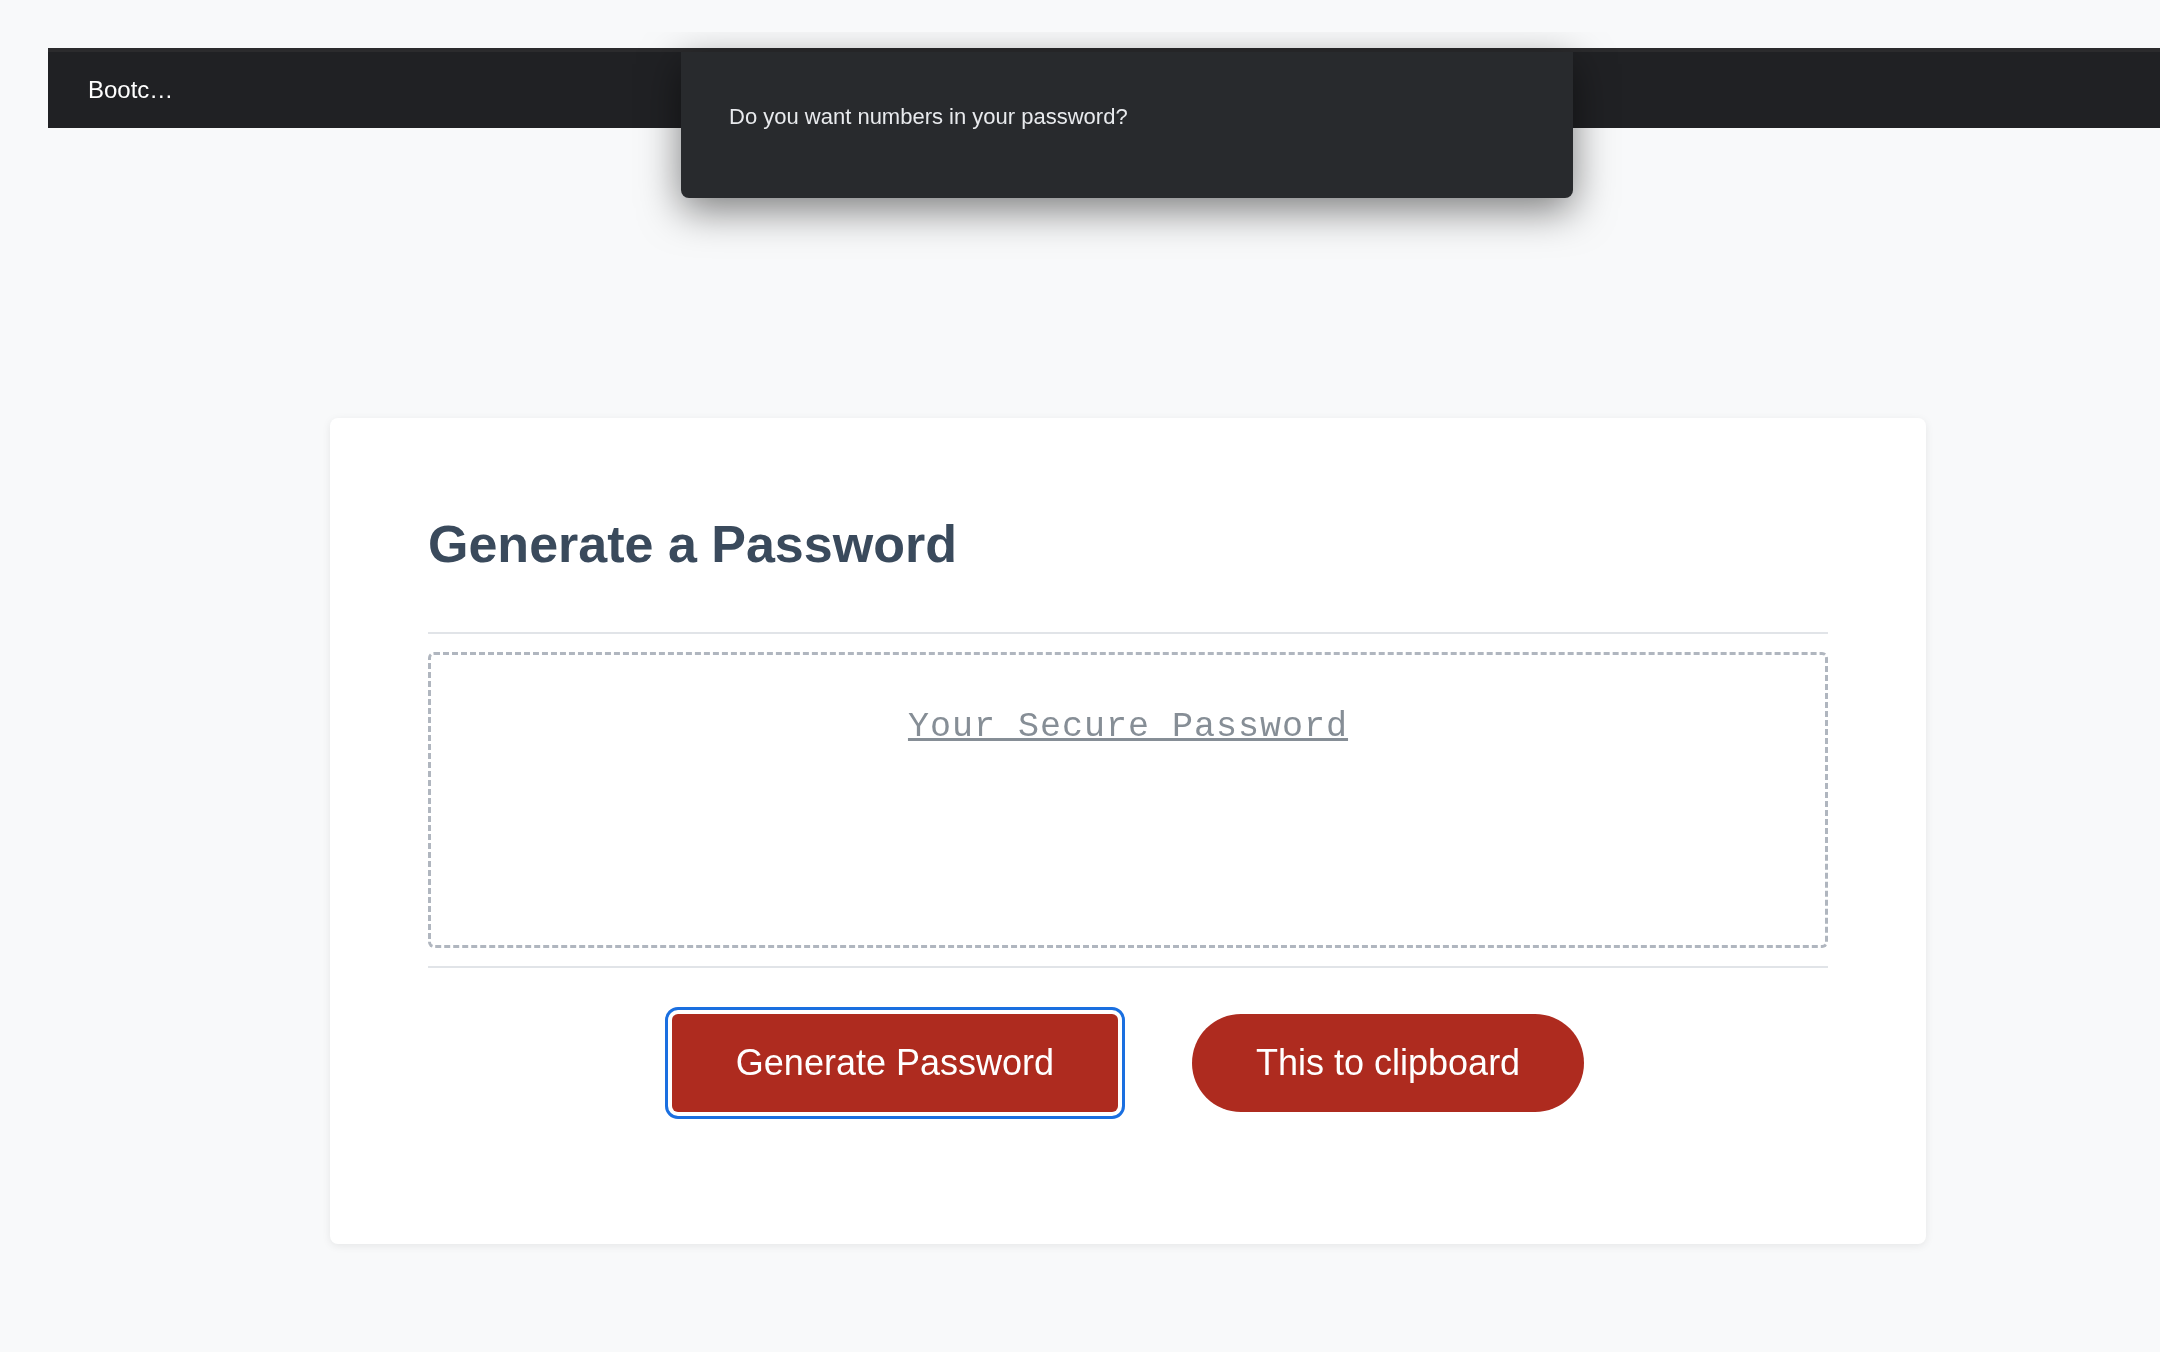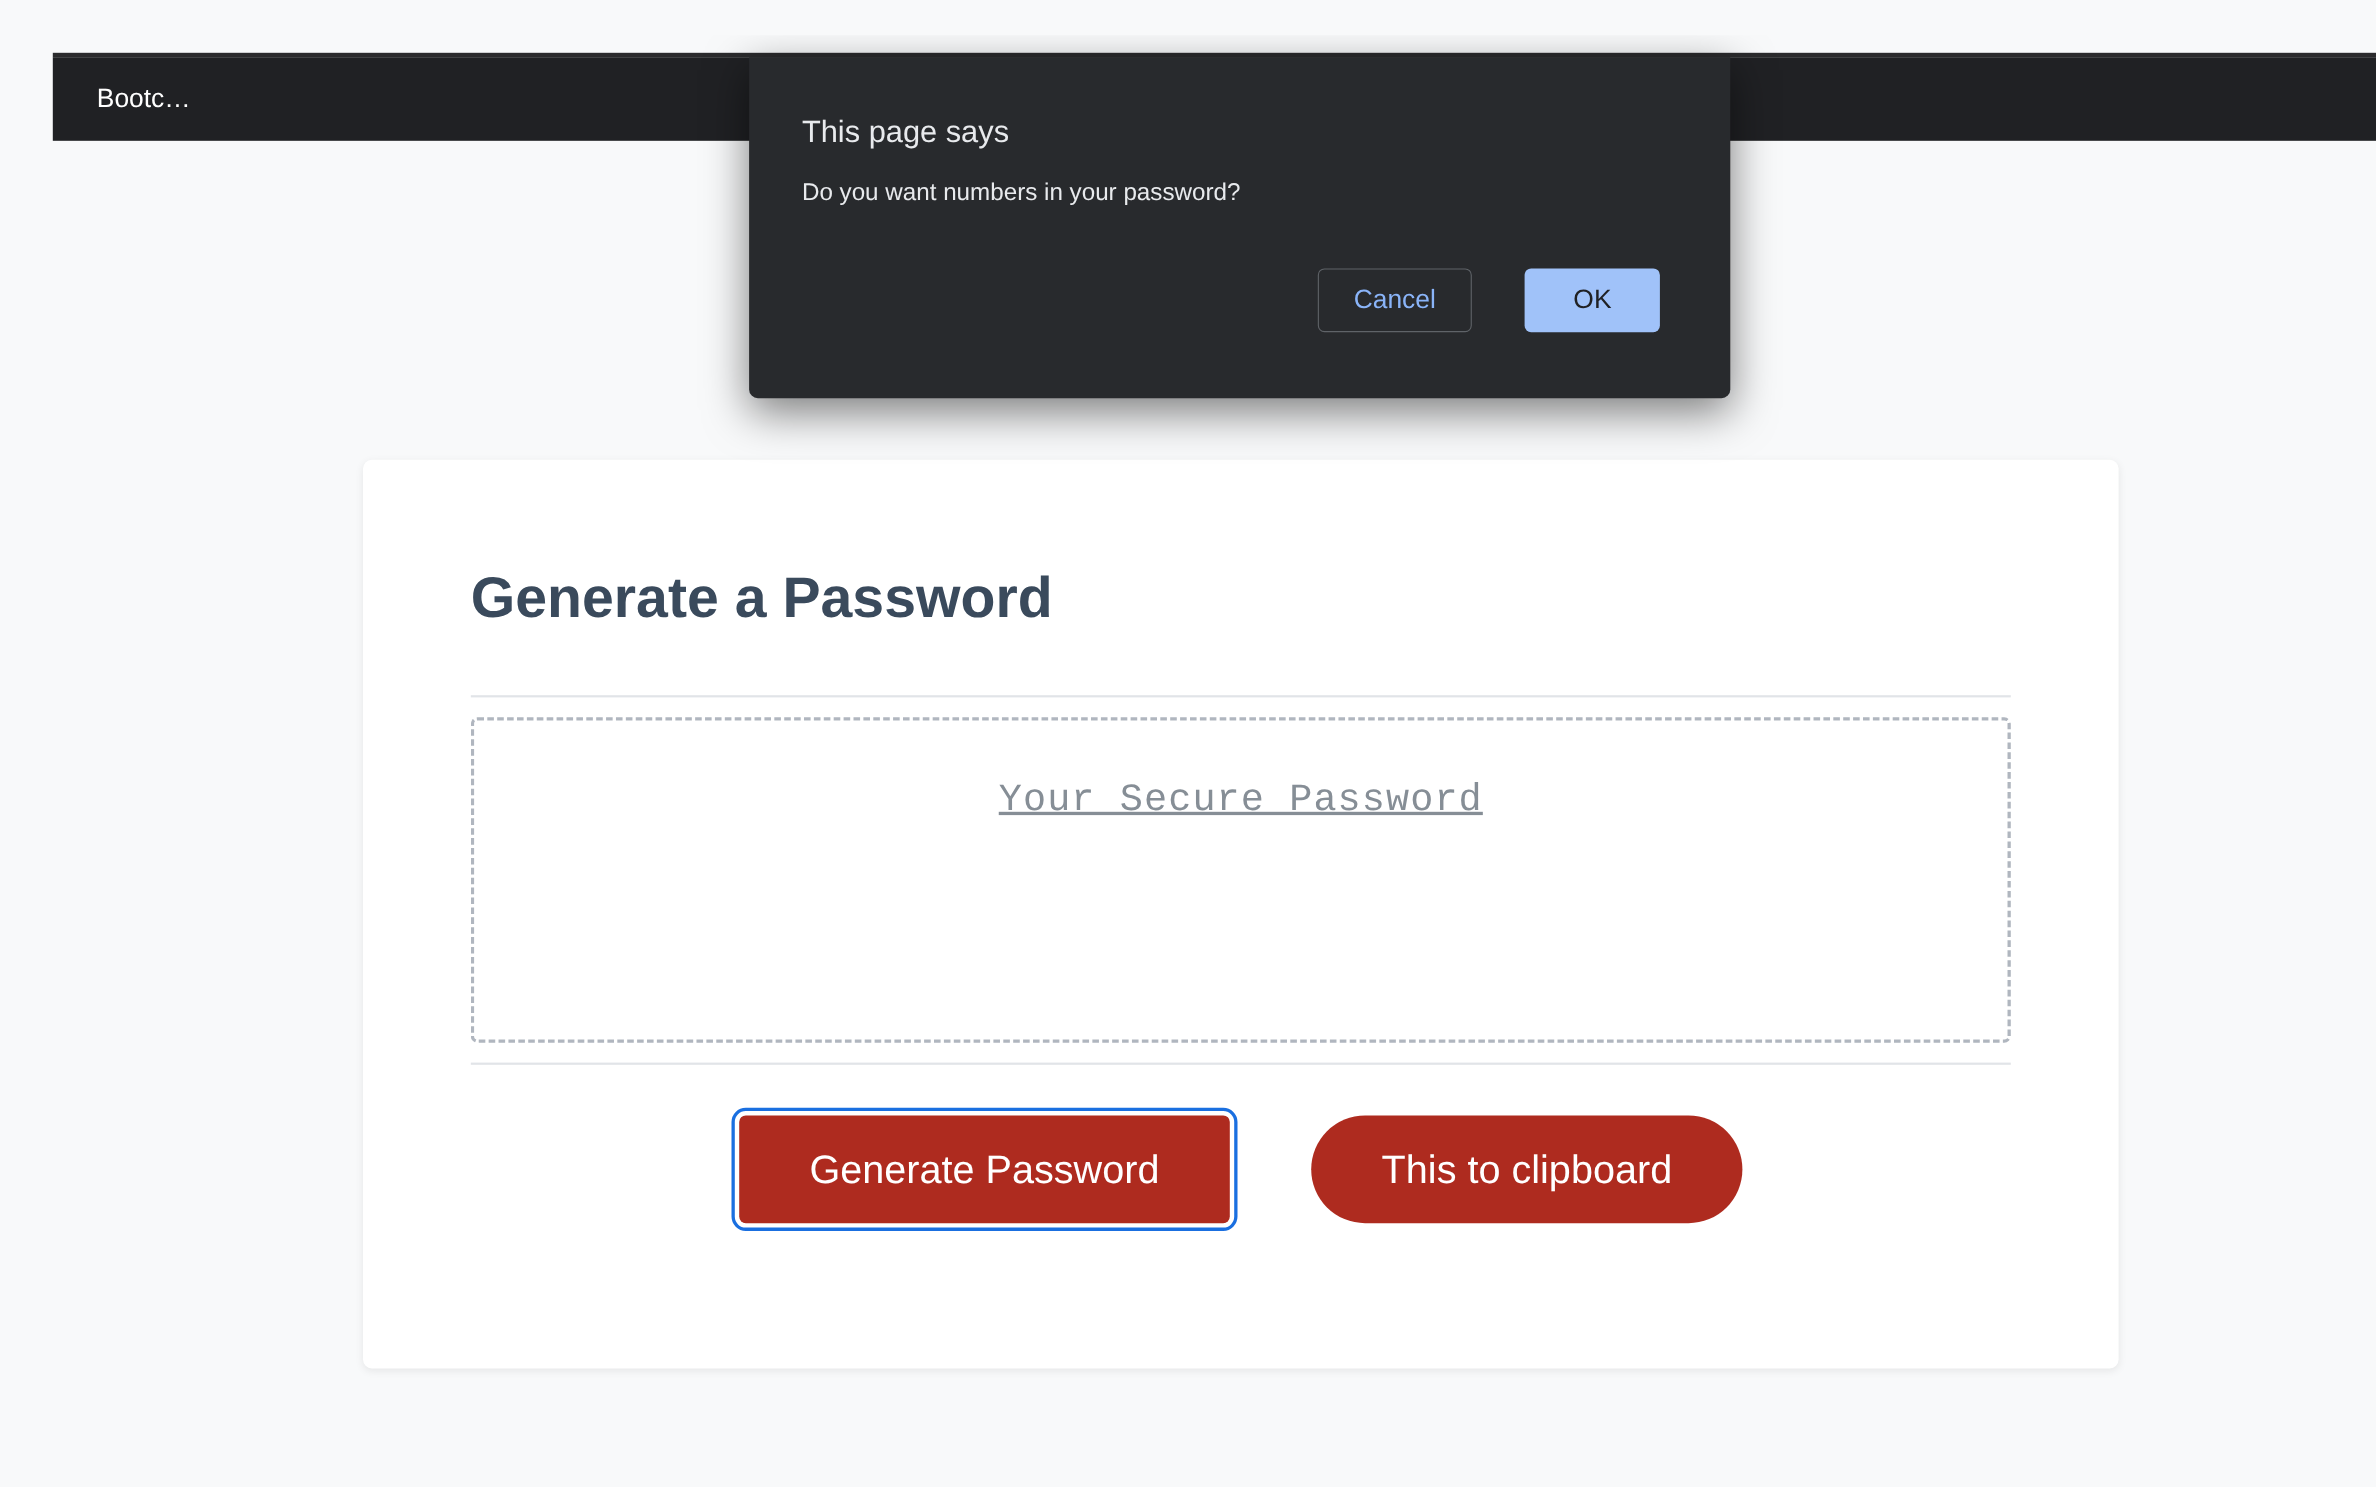--- a/index.html
+++ b/index.html
@@ -169,19 +169,14 @@
     </div>
     <hr class="divider2">
     <div class="button-row">
       <button class="action-button focused-outline">Generate Password</button>
       <button class="action-button">This to clipboard</button>
     </div>
   </div>
 </div>
 
 <div class="dialog">
-  <div class="dialog-title">This page says</div>
   <div class="dialog-message">Do you want numbers in your password?</div>
-  <div class="dialog-buttons">
-    <button class="dialog-btn dialog-cancel">Cancel</button>
-    <button class="dialog-btn dialog-ok">OK</button>
-  </div>
 </div>
 
 </body></html>

